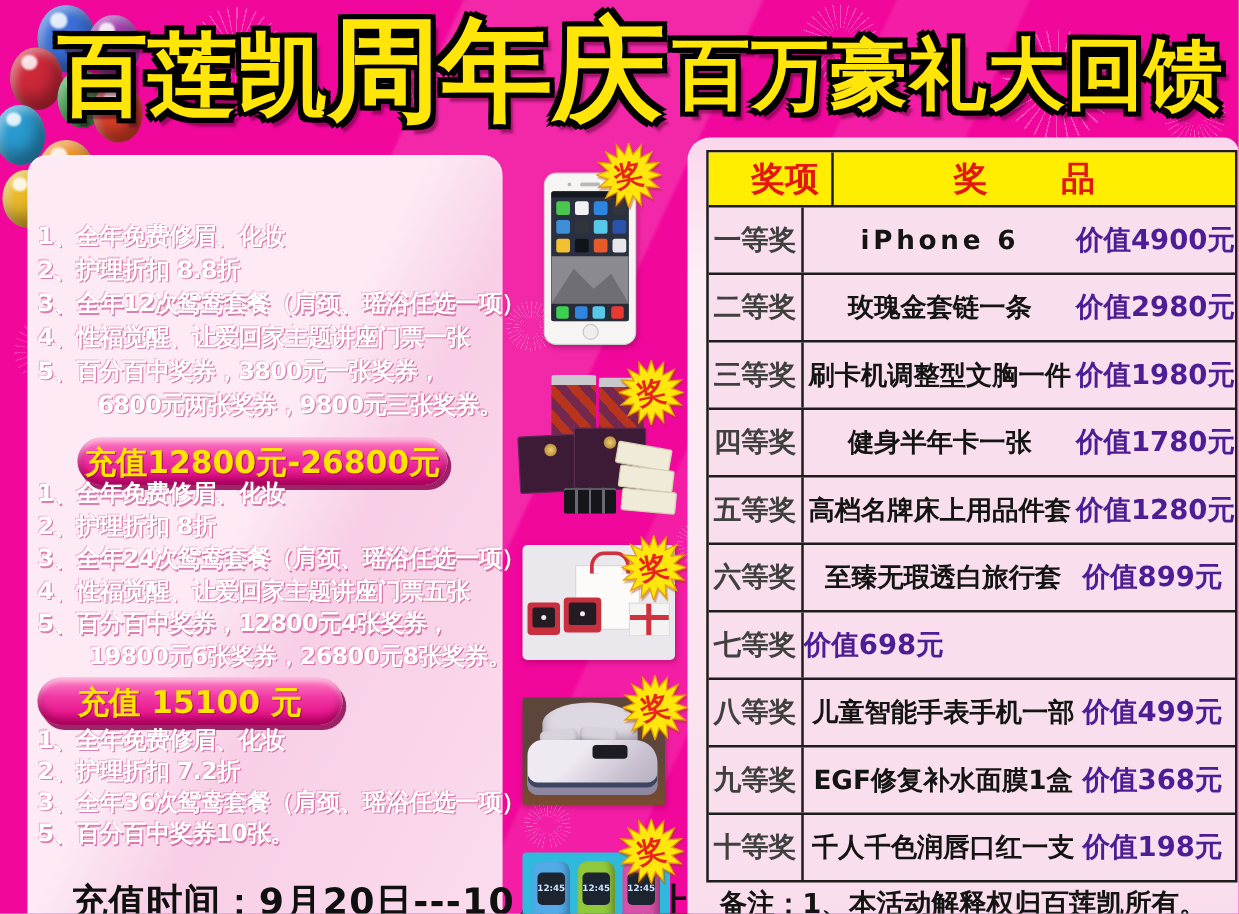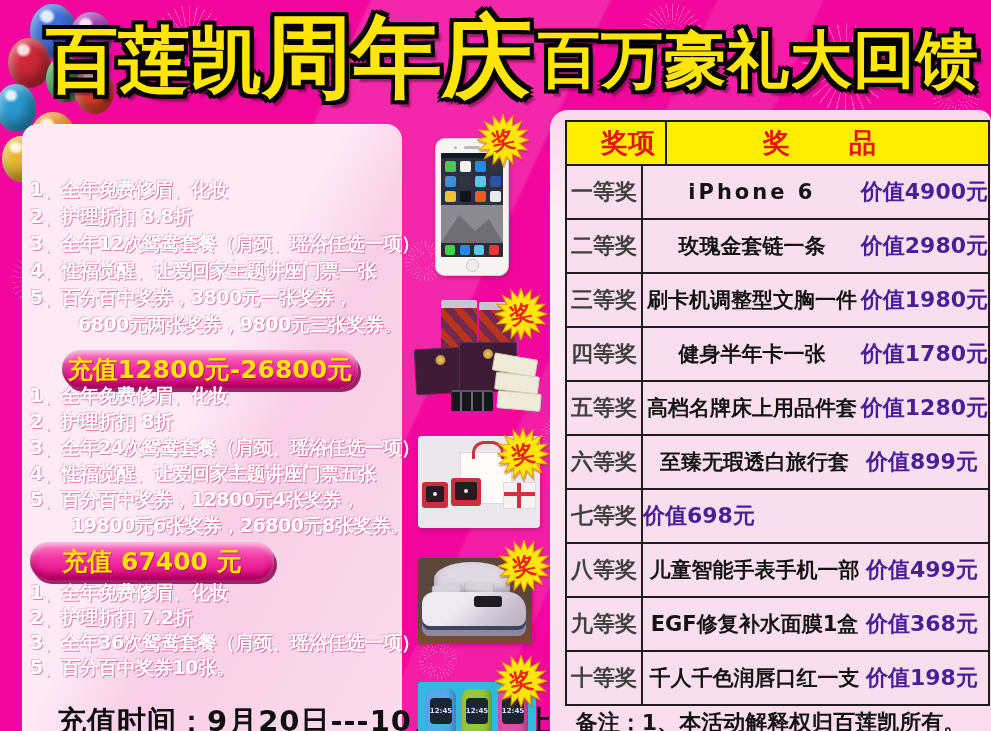--- a/index.html
+++ b/index.html
@@ -169,21 +169,21 @@
     <div class="tier-list l26" style="top:258px;">
       <div>1、全年免费修眉、化妆</div>
       <div>2、护理折扣 8折</div>
       <div>3、全年24次鸳鸯套餐（肩颈、瑶浴任选一项）</div>
       <div>4、性福觉醒、让爱回家主题讲座门票五张</div>
       <div>5、百分百中奖券，12800元4张奖券，</div>
       <div class="cont">19800元6张奖券，26800元8张奖券。</div>
     </div>
 
     <div class="tier-banner" style="left:8px;top:418px;width:244px;">
-      <span>充值 67400 元</span>
+      <span>充值 15100 元</span>
     </div>
     <div class="tier-list l25" style="top:456px;">
       <div>1、全年免费修眉、化妆</div>
       <div>2、护理折扣 7.2折</div>
       <div>3、全年36次鸳鸯套餐（肩颈、瑶浴任选一项）</div>
       <div>5、百分百中奖券10张。</div>
     </div>
 
     <div id="deadline">充值时间：9月20日---10月8日截止</div>
   </div>

